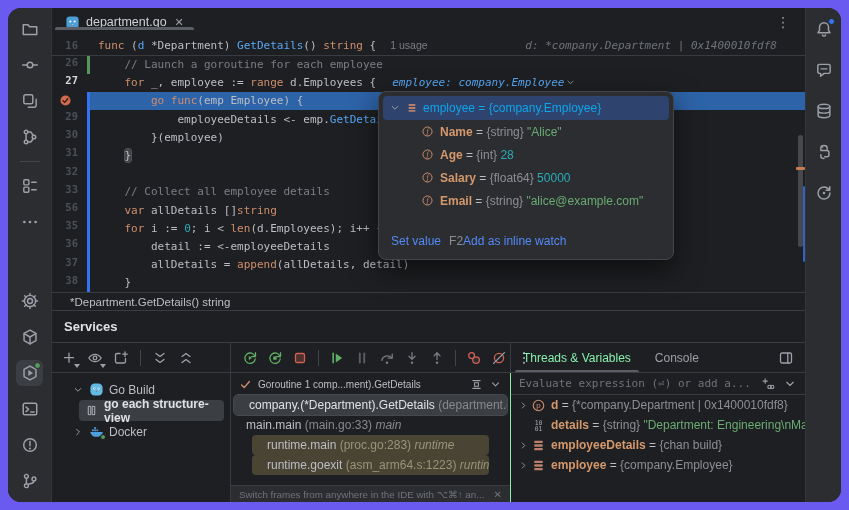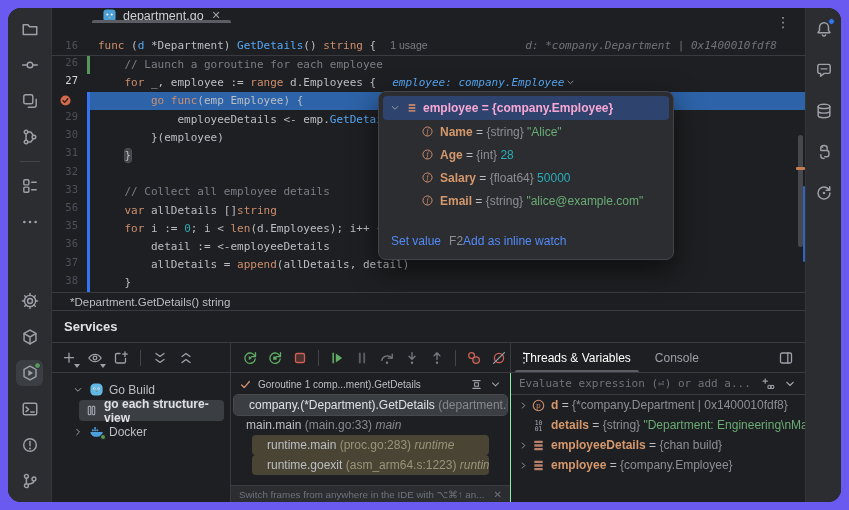--- a/index.html
+++ b/index.html
@@ -16,32 +16,32 @@
   .rbtn { width:27px; height:26px; border-radius:6px; display:flex; align-items:center; justify-content:center; position:relative; cursor:pointer; }
   .rbtn svg { width:18px; height:18px; }
   .rbtn.active { background:#3B3E43; }
   .rbtn .dot { position:absolute; width:7px; height:7px; border-radius:50%; top:2px; right:2px; border:1.5px solid #2B2D30; }
   .rail-divider { width:20px; height:1px; background:#43454A; margin:1px 0; }
 
   
   #main { flex:1; display:flex; flex-direction:column; min-width:0; }
 
   
-  #tabbar { height:28px; display:flex; align-items:flex-start; padding-left:3px; flex:none;margin-left:37px; }
+  #tabbar { height:28px; display:flex; align-items:center; padding-left:3px; flex:none; }
   .etab { display:flex; align-items:center; gap:6px; padding:0 10px; position:relative; font-size:12.5px; color:#CED0D6; cursor:pointer; }
   .etab:after { content:""; position:absolute; left:0; right:0; bottom:0; height:3px; background:#5A5D63; border-radius:2px 2px 0 0; }
   .etab .fileicon { width:15px; height:15px; display:flex; }
   .etab .close { color:#9DA0A8; font-size:11px; margin-left:2px; }
   #tab-kebab { margin-left:auto; align-self:center; padding:0 14px; color:#9DA0A8; font-size:14px; letter-spacing:1px; cursor:pointer; }
 
   
   #editor { height:256px; position:relative; flex:none; background:#1E1F22; }
   .eline { display:flex; height:18.2px; line-height:18.2px; font:11px "DejaVu Sans Mono",monospace; color:#BCBEC4; }
   .eline.sticky { height:19.5px; line-height:19.5px; border-bottom:1px solid #393B40; }
-  .lnum { width:26px; flex:none; text-align:right; color:#4B5059; font-size:10.5px; position:relative; cursor:pointer; }
+  .lnum { width:26px; flex:none; text-align:right; color:#4B5059; font-size:10.5px; position:relative; cursor:pointer;font-weight:bold; }
   .lnum.cur { color:#D5D7DB; }
   .lnum .bp { position:absolute; right:6px; top:2.5px; width:13px; height:13px; }
   .lnum .bp svg { width:13px; height:13px; }
   .fold { width:9px; flex:none; }
   .vcs { width:3px; flex:none; }
   .vcs.green { background:#57965C; } .vcs.blue { background:#3574F0; }
   .codew { flex:1; white-space:pre; padding-left:8px; display:flex; align-items:center; min-width:0; }
   .eline.exec .codew { background:#2D63A8; }
   .tk-k { color:#CF8E6D; } .tk-f { color:#56A8F5; } .tk-c { color:#7A7E85; } .tk-num { color:#2AACB8; } .tk-p { color:#BCBEC4; }
   .tk-b { background:#43454A; outline:1px solid #4E5157; border-radius:2px; }
@@ -54,21 +54,21 @@
 
   
   #ed-scroll { position:absolute; right:2px; top:99px; width:5px; height:112px; background:#46484C; border-radius:3px; }
   .ed-mark { position:absolute; right:0; border-radius:1px; }
 
   
   #dbg-popup { position:absolute; left:326px; top:55px; width:296px; background:#2B2D30;
                border:1px solid #43454A; border-radius:8px; box-shadow:0 10px 28px rgba(0,0,0,.55);
                z-index:9; font-size:12px; padding-top:4px; }
   .prow-root { height:24px; display:flex; align-items:center; gap:5px; background:#2E436E; margin:0 4px;
-               border-radius:4px; padding:0 6px; color:#f9a8d4; font-weight:700; cursor:pointer; }
+               border-radius:4px; padding:0 6px; color:#0ea5e9; font-weight:400; cursor:pointer; }
   .prow-root .icon svg { width:12px; height:12px; }
   .prow { height:23px; display:flex; align-items:center; padding-left:42px; cursor:pointer; }
   .prow .icon { width:13px; height:13px; margin-right:6px; }
   .prow .icon svg { width:13px; height:13px; }
   .vname { color:#D5986C; font-weight:700; }
   .veq { color:#BCBEC4; white-space:pre; }
   .vtype { color:#8C8E94; white-space:pre; }
   .vval.string { color:#6AAB73; } .vval.num { color:#2AACB8; }
   #popup-footer { display:flex; align-items:center; padding:10px 12px 11px; margin-top:12px; font-size:12px; }
   .plink { color:#548AF7; cursor:pointer; }
@@ -85,21 +85,21 @@
   
   #toolbar { height:30px; border-top:1px solid #393B40; display:flex; flex:none; }
   .tcell1 { width:178px; display:flex; align-items:center; gap:4px; padding:0 6px; }
   .tcell2 { width:280px; border-left:1px solid #393B40; display:flex; align-items:center; gap:3px; padding:0 8px; }
   .tcell3 { flex:1; border-left:1px solid #393B40; display:flex; align-items:stretch; min-width:0; }
   .ib { width:22px; height:22px; border-radius:4px; display:flex; align-items:center; justify-content:center; cursor:pointer; flex:none; position:relative; }
   .ib svg { width:16px; height:16px; }
   .ib .caret { position:absolute; bottom:1px; right:0; width:0; height:0; border-left:3px solid transparent; border-right:3px solid transparent; border-top:4px solid #9DA0A8; }
   .tb-div { width:1px; height:16px; background:#43454A; margin:0 4px; flex:none; }
   .btab { display:flex; align-items:center; padding:0 12px; font-size:12px; color:#9DA0A8; position:relative; cursor:pointer; }
-  .btab.active { color:#ffffff; }
+  .btab.active { color:#86efac; }
   .btab.active:after { content:""; position:absolute; left:4px; right:4px; bottom:0; height:2.5px; background:#5A5D63; border-radius:2px 2px 0 0; }
   #layout-btn { margin-left:auto; align-self:center; margin-right:8px; }
 
   
   #content { flex:1; display:flex; border-top:1px solid #393B40; min-height:0; }
   .ccol1 { width:178px; padding-top:6px; }
   .ccol2 { width:280px; border-left:1px solid #393B40; display:flex; flex-direction:column; min-height:0; }
   .ccol3 { flex:1; border-left:1px solid #86efac; display:flex; flex-direction:column; min-width:0; }
 
   

